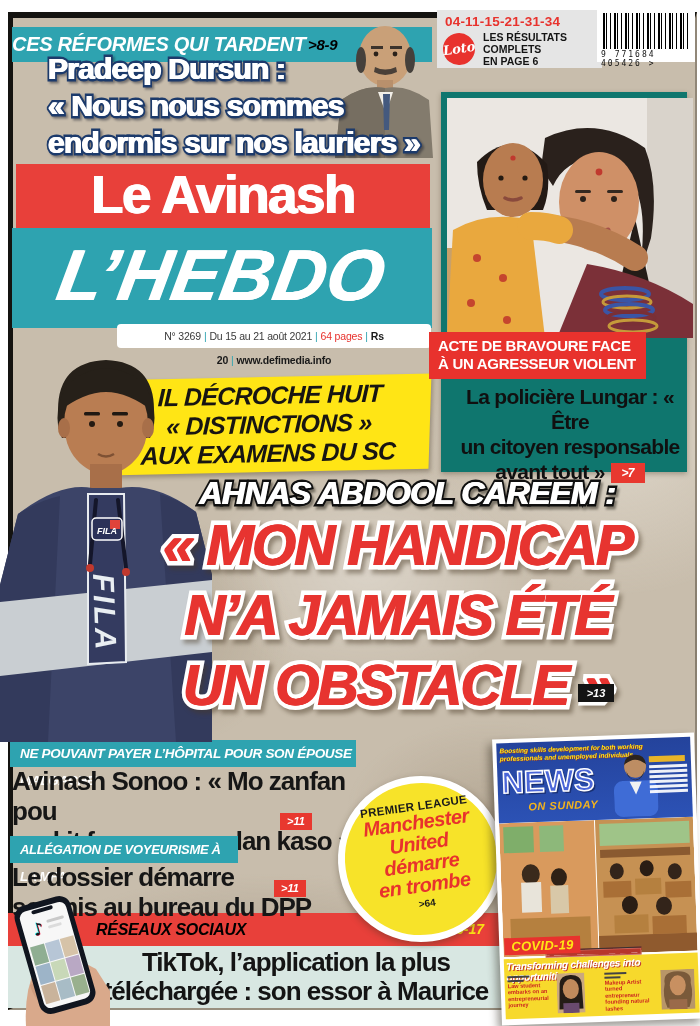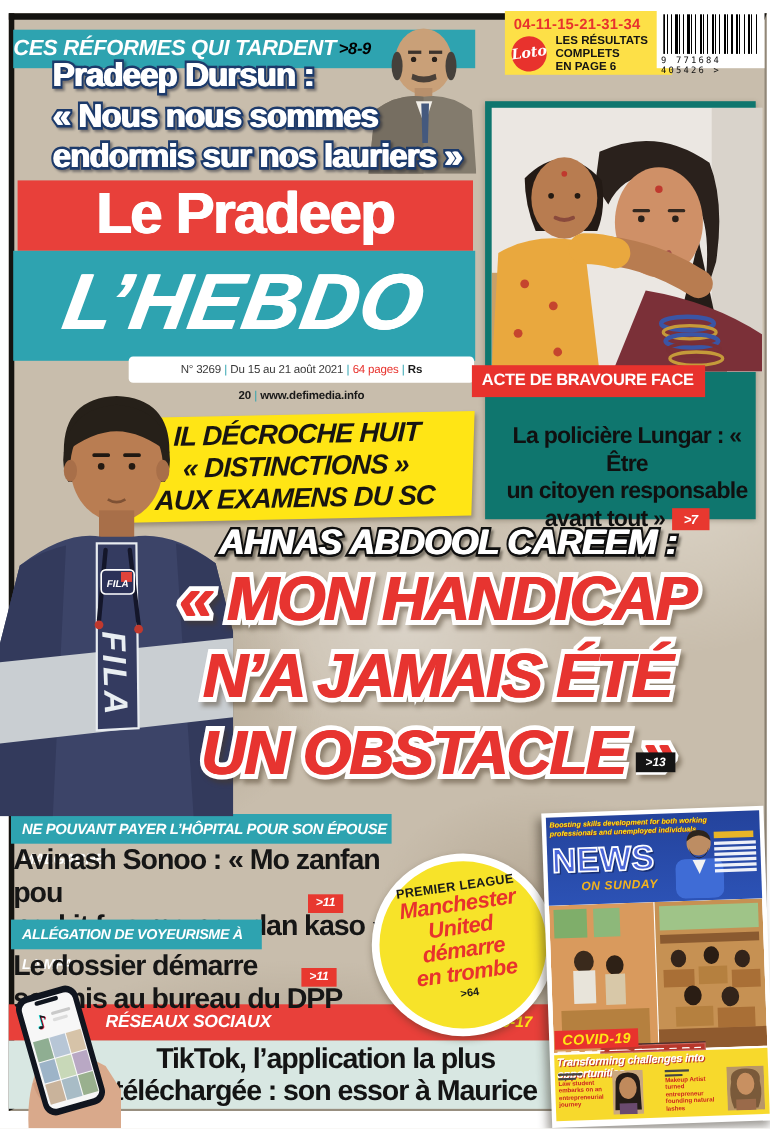--- a/index.html
+++ b/index.html
@@ -34,21 +34,21 @@
          text-align:center;}
   .badge.black{background:#141414;}
 
   
   .lead-kicker{left:12px;top:27px;width:420px;height:35px;line-height:35px;font-size:20px;padding-left:0;box-sizing:border-box;}
   .lead-kicker .pg{position:absolute;left:296px;top:0;color:#000000;font-size:15px;font-style:italic;font-weight:700;}
   .lead-headline{left:16px;top:50px;width:420px;font-size:30px;line-height:37px;font-weight:700;color:#fff;
     letter-spacing:-.8px;filter:drop-shadow(2px 2px 1px rgba(20,25,40,.45));z-index:4;margin-left:32px;}
 
   
-  .loto{left:459px;top:10px;width:152px;height:58px;background:#fde047;z-index:2;}
+  .loto{left:437px;top:10px;width:165px;height:58px;background:#e5e5e5;z-index:2;}
   .loto .nums{position:absolute;left:8px;top:4px;color:#e8322d;font-size:13.5px;font-weight:700;letter-spacing:.2px;}
   .loto .logo{position:absolute;left:6px;top:23px;width:32px;height:32px;border-radius:50%;background:#e8322d;
      color:#fff;font-style:italic;font-weight:700;font-size:13px;text-align:center;line-height:32px;transform:rotate(-8deg);font-family:"DejaVu Serif",serif;}
   .loto .txt{position:absolute;left:46px;top:21px;color:#141414;font-size:10.5px;font-weight:700;line-height:12px;}
   .barcode{left:597px;top:8px;width:98px;height:54px;background:#fff;z-index:2;}
   .barcode .bars{position:absolute;left:6px;top:5px;width:86px;height:36px;
      background:repeating-linear-gradient(90deg,#000 0 2px,#fff 2px 3px,#000 3px 4px,#fff 4px 7px,#000 7px 8px,#fff 8px 11px);}
   .barcode .digits{position:absolute;left:4px;top:42px;width:92px;font-size:8px;letter-spacing:2px;color:#111;font-family:"DejaVu Sans Mono",monospace;}
 
   
@@ -96,21 +96,21 @@
 
   
   .pl-circle{left:338px;top:776px;width:152px;height:152px;border-radius:50%;background:#f7e329;border:7px solid #fff;
      box-sizing:content-box;transform:rotate(-8deg);z-index:4;box-shadow:0 3px 7px rgba(60,50,30,.4);text-align:center;}
   .pl-circle .k{font-size:11.5px;font-weight:700;color:#1a1a1a;letter-spacing:.3px;padding-top:17px;}
   .pl-circle .l{font-size:20px;line-height:21px;font-weight:700;font-style:italic;color:#e8322d;letter-spacing:-.5px;}
   .pl-circle .p{font-size:10px;font-weight:700;color:#1a1a1a;padding-top:2px;}
 
   
   .red-band{left:8px;top:913px;width:689px;height:33px;background:#e8403a;z-index:1;}
-  .red-band .k{position:absolute;left:88px;top:0;line-height:33px;color:#ffffff;font-size:16px;font-weight:700;font-style:italic;letter-spacing:-.3px;}
+  .red-band .k{position:absolute;left:88px;top:0;line-height:33px;color:#000000;font-size:16px;font-weight:700;font-style:italic;letter-spacing:-.3px;}
   .red-band .pg{position:absolute;left:432px;top:0;line-height:33px;color:#ffe515;font-size:14px;font-weight:700;font-style:italic;}
   .tk-strip{left:8px;top:946px;width:598px;height:62px;background:#d8e7e2;z-index:1;}
   .tk-strip .t{position:absolute;left:86px;top:2px;width:404px;text-align:center;font-size:26px;line-height:29px;
       font-weight:700;color:#141414;letter-spacing:-1px;}
 
   
   .phone{left:0px;top:893px;width:110px;height:133px;z-index:5;}
 
   
   .inset{left:497px;top:736px;width:202px;height:286px;background:#fff;padding:4px;box-sizing:border-box;
@@ -186,21 +186,21 @@
       <span>EN PAGE 6</span>
     </div>
   </div>
 
   <div class="abs barcode">
     <div class="bars"></div>
     <div class="digits">9 771684 405426 &gt;</div>
   </div>
 
   <div class="abs mast-red">
-    <span class="fat">Le Pradeep</span>
+    <span class="fat">Le Avinash</span>
   </div>
   <div class="abs mast-teal">
     <span class="fat">L’HEBDO</span>
   </div>
   <div class="abs info-strip">
     <span>N° 3269</span><span class="sep">|</span><span>Du 15 au 21 août 2021</span><span class="sep">|</span><span class="red">64 pages</span><span class="sep">|</span><span class="bold">Rs 20</span><span class="sep">|</span><span class="bold">www.defimedia.info</span>
   </div>
 
   <div class="abs" style="left:0;top:350px;z-index:3;">
     <svg width="212" height="392" viewBox="0 0 212 392">
@@ -280,20 +280,21 @@
         <path d="M140,166 Q200,176 246,206 L246,240 L110,240 Z" fill="#7b3038"></path>
         <ellipse cx="178" cy="196" rx="24" ry="6" fill="none" stroke="#3a55a5" stroke-width="4"></ellipse>
         <ellipse cx="180" cy="204" rx="24" ry="6" fill="none" stroke="#c59a3a" stroke-width="3"></ellipse>
         <ellipse cx="182" cy="212" rx="24" ry="6" fill="none" stroke="#3a55a5" stroke-width="4"></ellipse>
         <ellipse cx="184" cy="220" rx="24" ry="6" fill="none" stroke="#7a2f35" stroke-width="3"></ellipse>
         <ellipse cx="186" cy="228" rx="24" ry="6" fill="none" stroke="#c59a3a" stroke-width="3"></ellipse>
       </svg>
     </div>
     <div class="rc-caption">
       <span>ACTE DE BRAVOURE FACE</span><br>
+      <span>À UN AGRESSEUR VIOLENT</span>
     </div>
     <div class="rc-text">
       <span>La policière Lungar : « Être</span><br>
       <span>un citoyen responsable</span><br>
       <span>avant tout »</span><span class="badge">&gt;7</span>
     </div>
   </div>
 
   <div class="abs teal-banner ban1">NE POUVANT PAYER L’HÔPITAL POUR SON ÉPOUSE MALGACHE</div>
   <div class="abs avinash">

